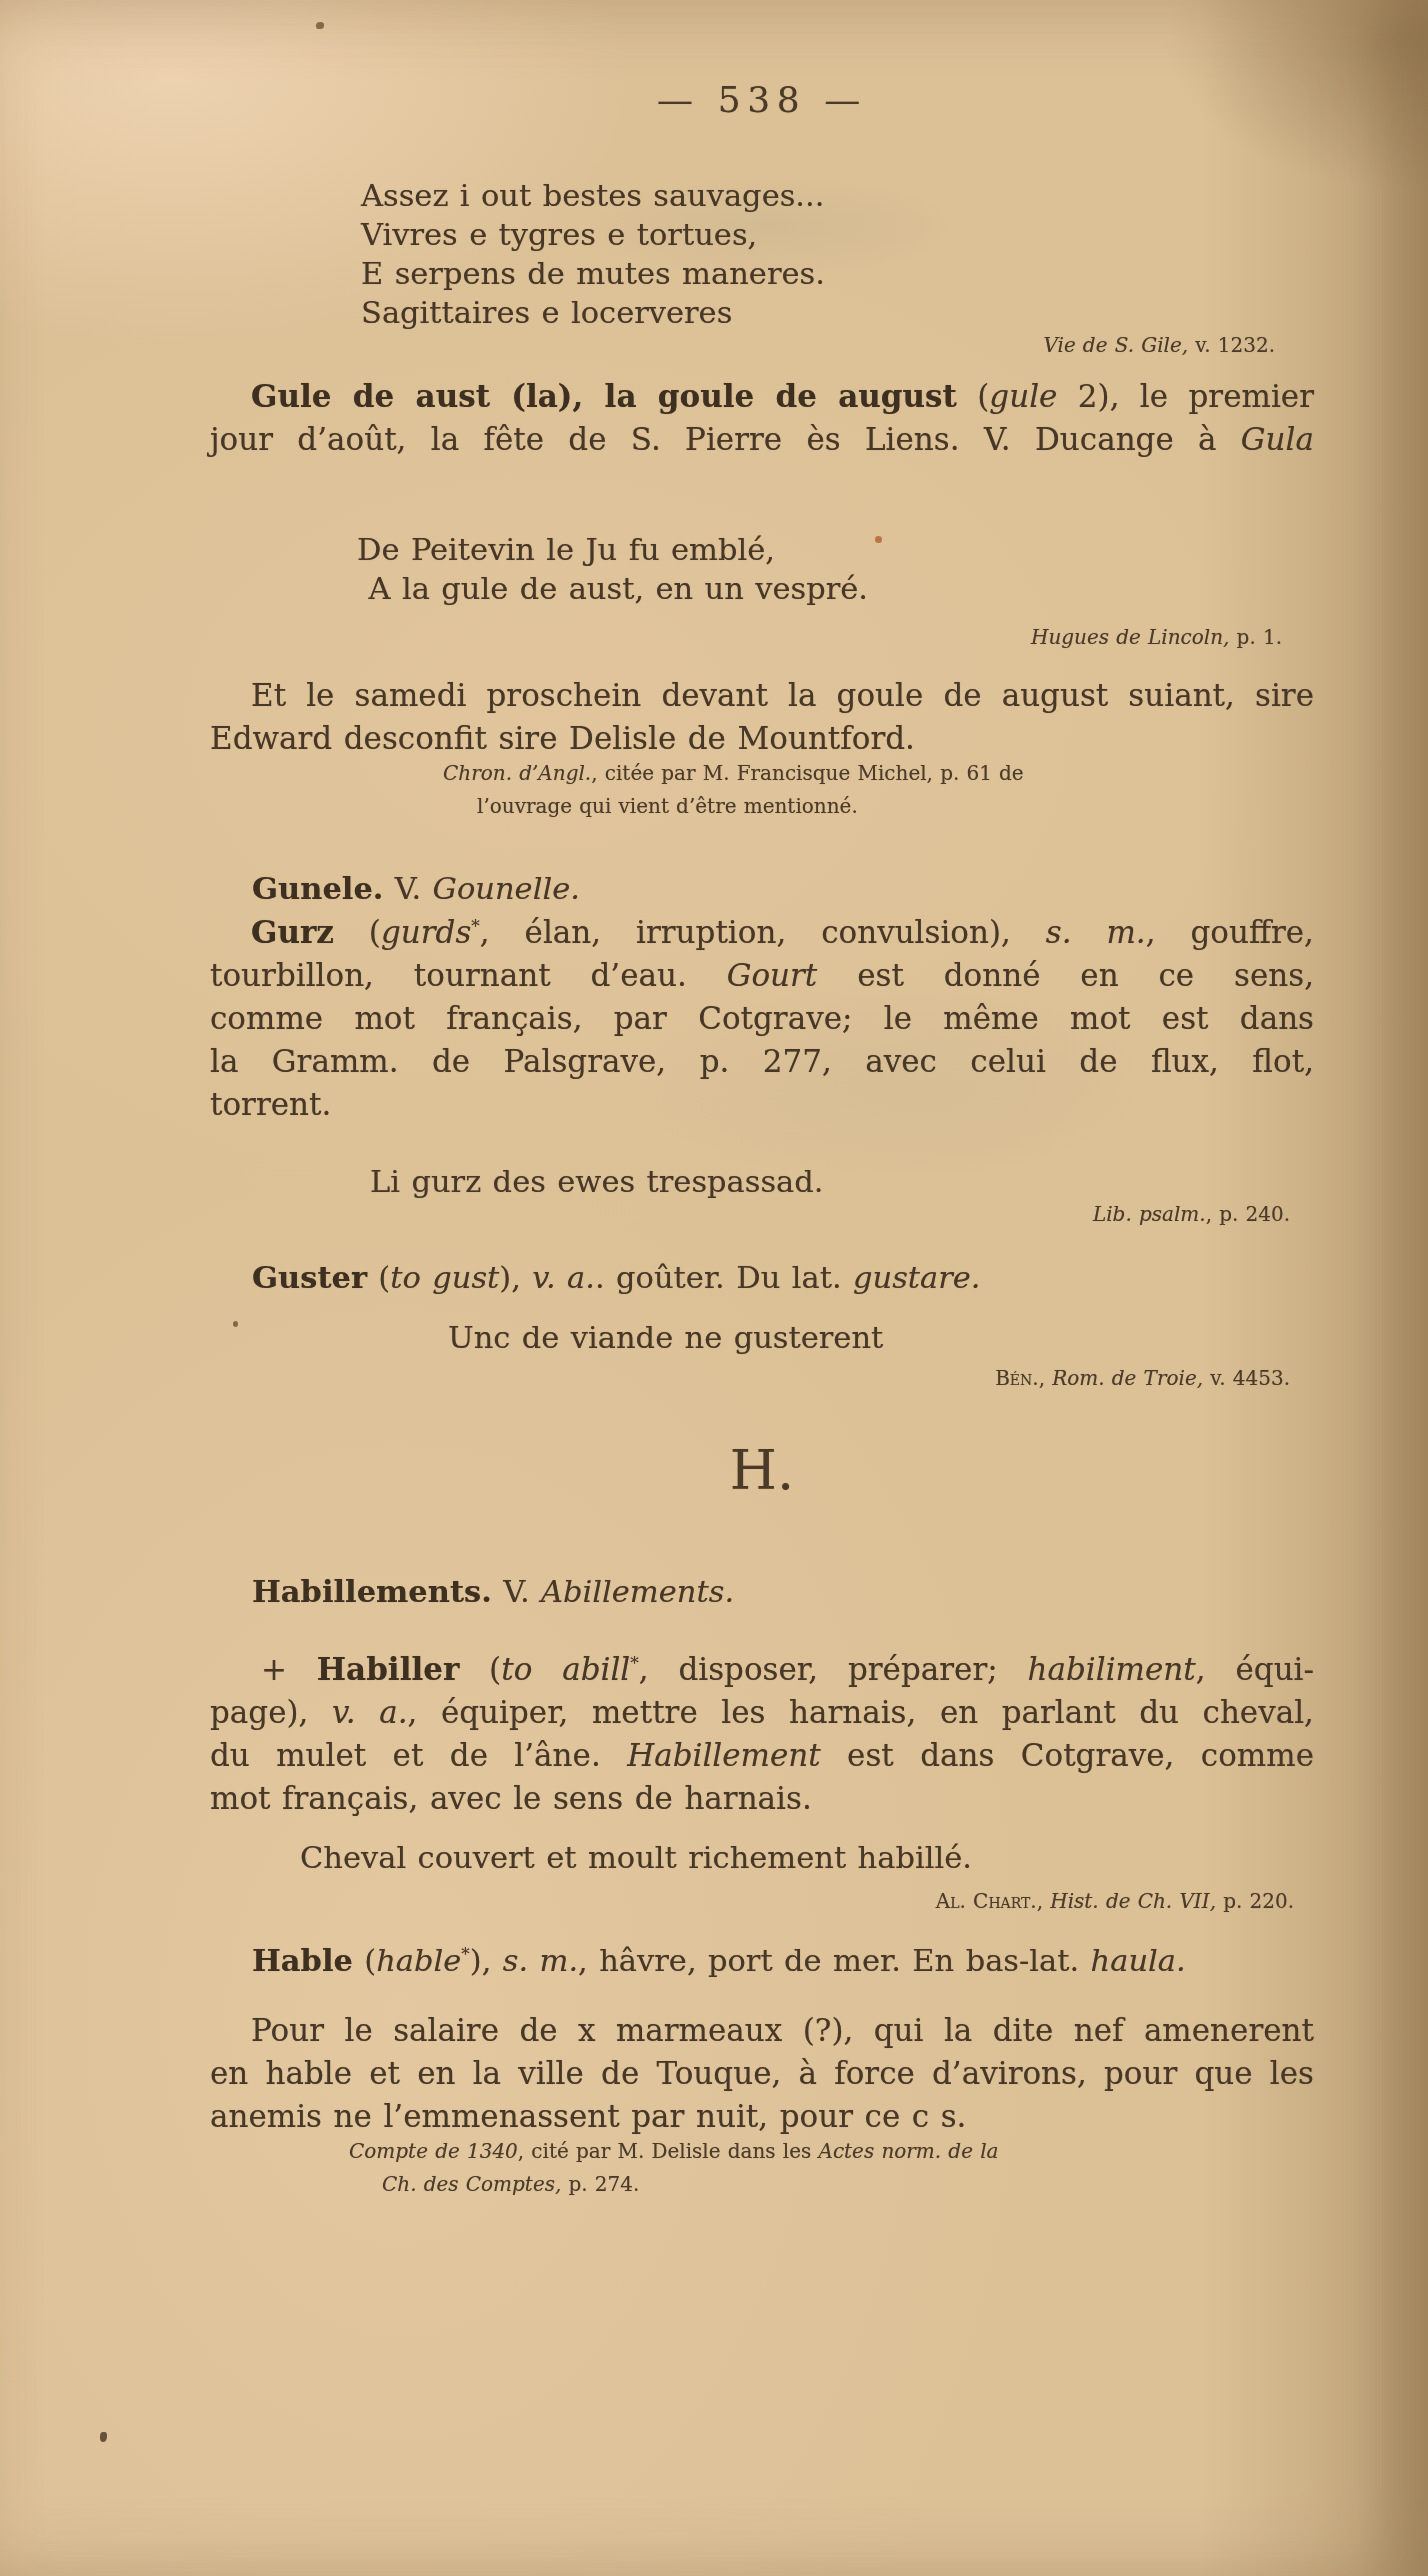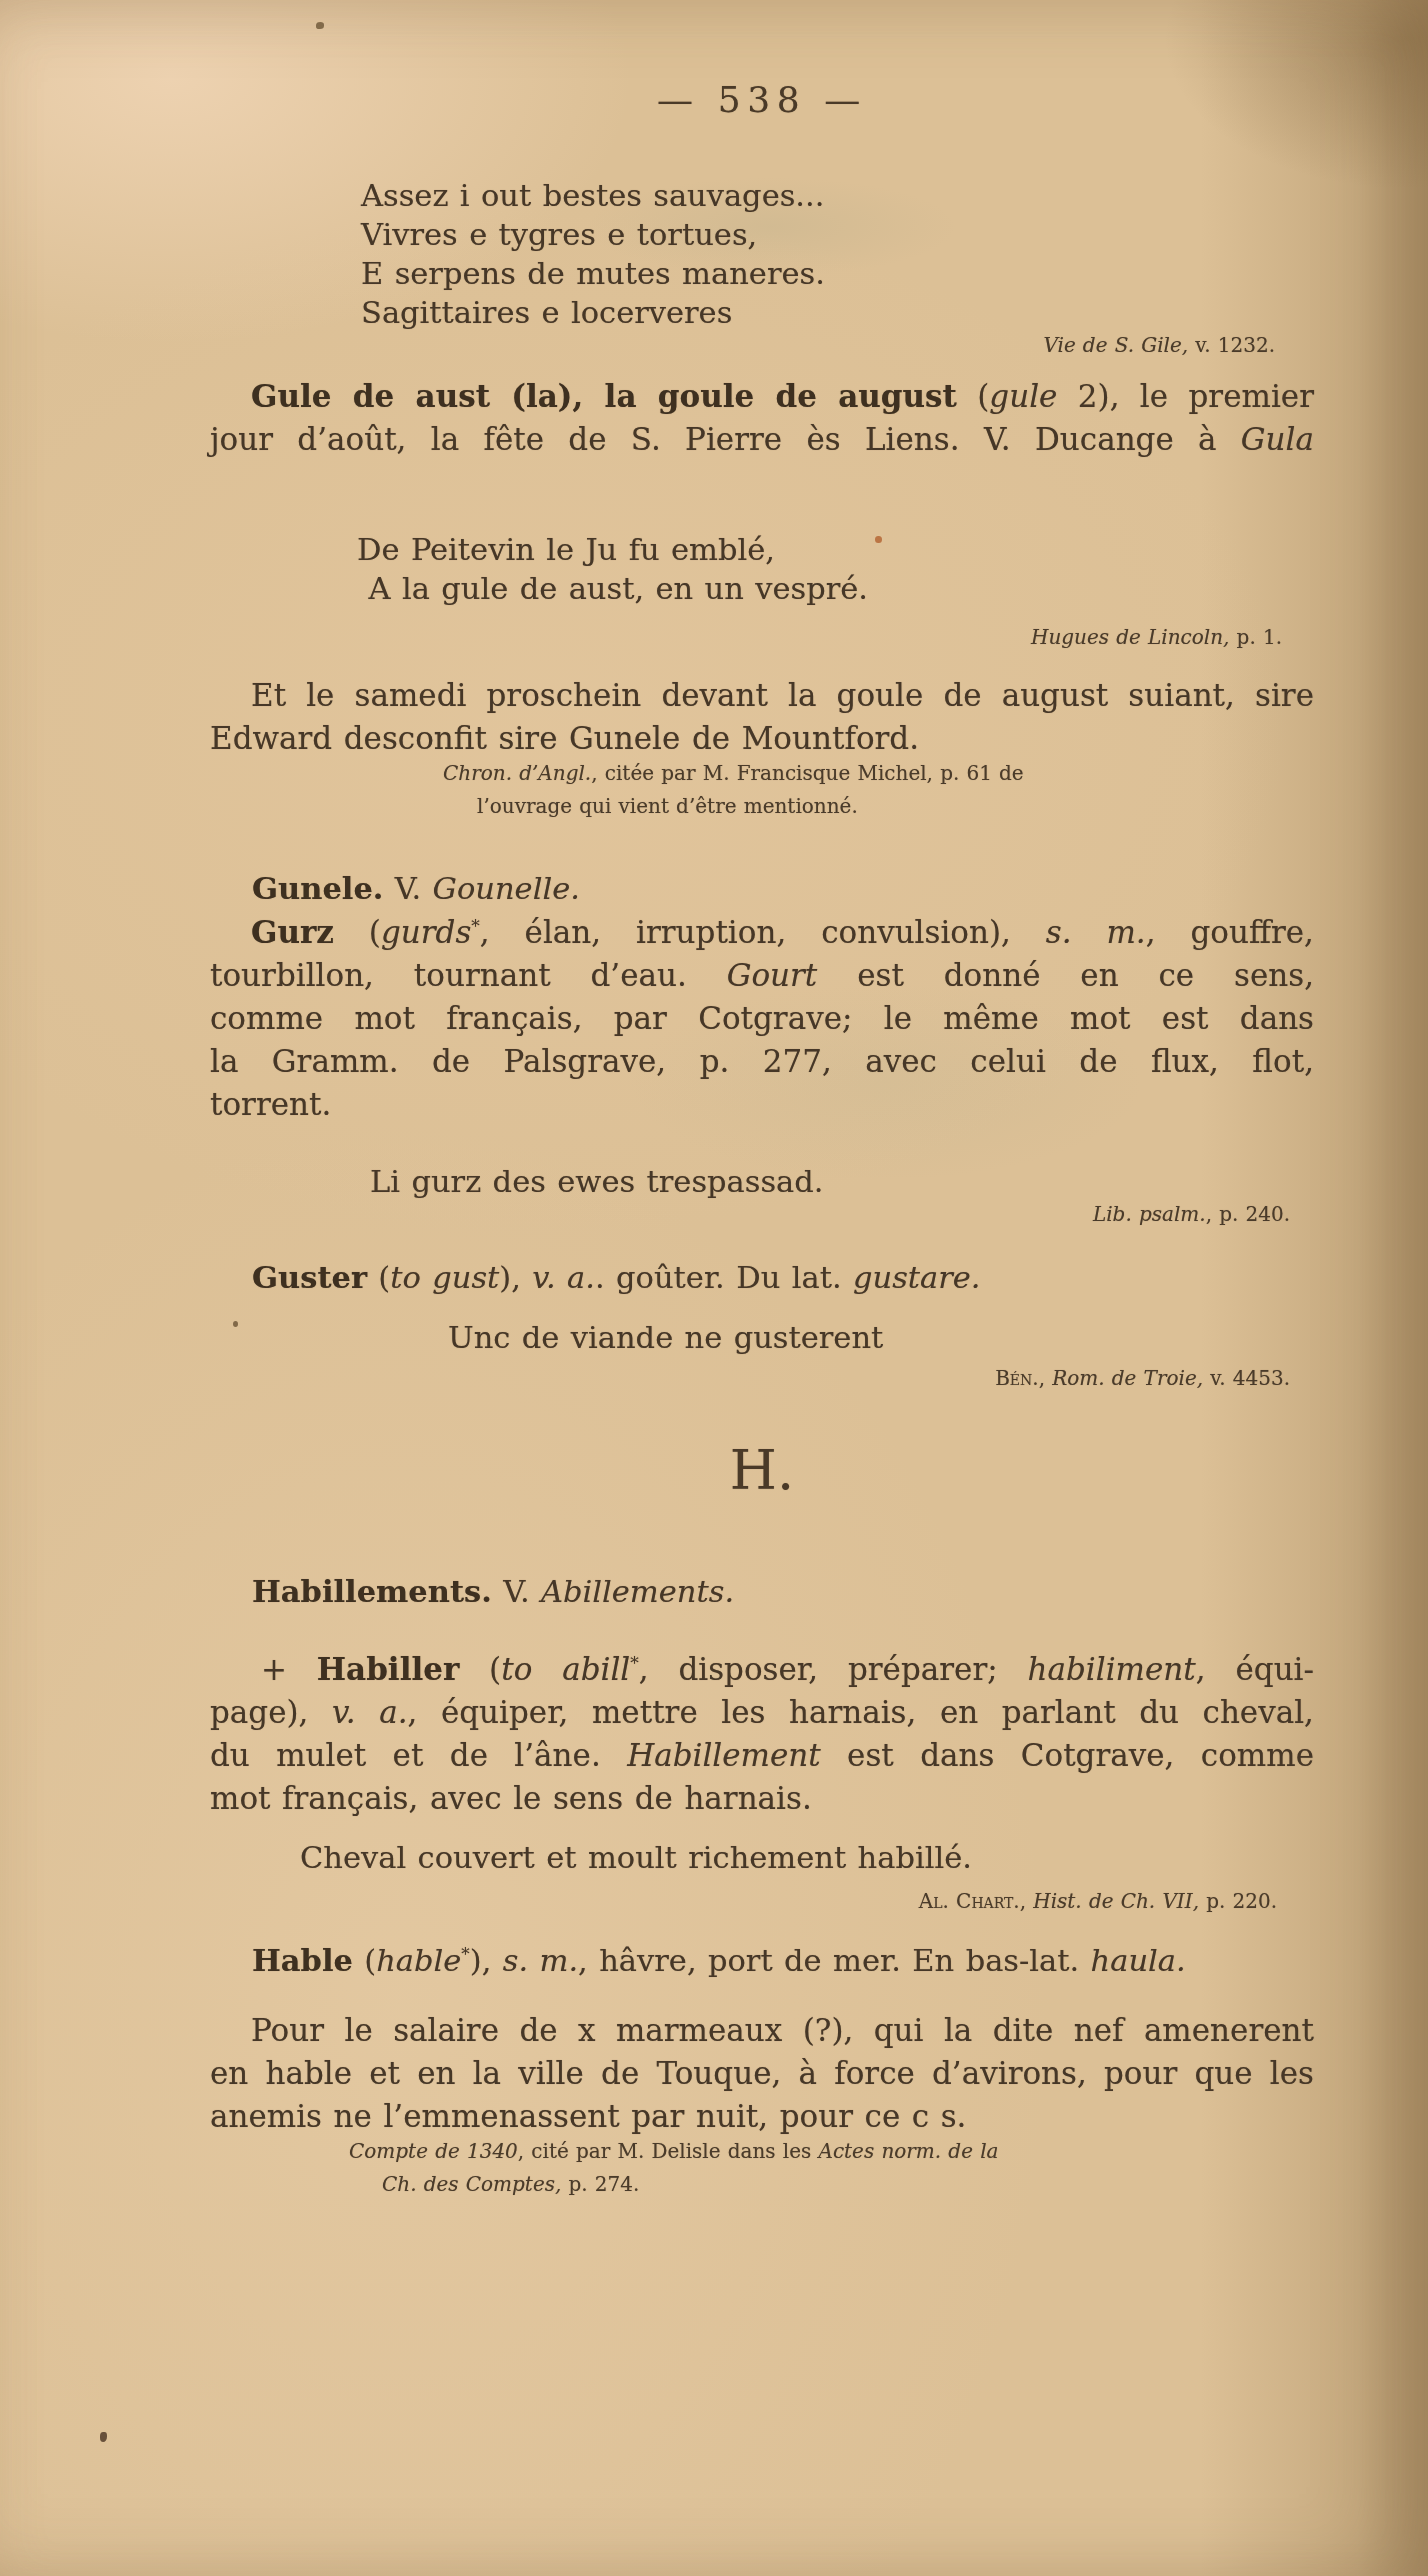--- a/index.html
+++ b/index.html
@@ -63,21 +63,21 @@
     </div>
     <div class="block verse" style="top: 530px; left: 357px;">
       <div class="line"><span class="s-r">De Peitevin le Ju fu emblé,</span></div>
       <div class="line" style="padding-left: 11.6px;"><span class="s-r">A la gule de aust, en un vespré.</span></div>
     </div>
     <div class="block citation" style="top: 621px; right: 147px;">
       <div class="line"><span class="s-i">Hugues de Lincoln,</span><span class="s-r"> p. 1.</span></div>
     </div>
     <div class="block par" style="top: 674px; left: 210px; width: 1104px;">
       <div class="line" style="padding-left: 41px;"><span class="s-r">Et le samedi proschein devant la goule de august suiant, sire</span></div>
-      <div class="line last"><span class="s-r">Edward desconfit sire Gunele de Mountford.</span></div>
+      <div class="line last"><span class="s-r">Edward desconfit sire Delisle de Mountford.</span></div>
     </div>
     <div class="block citation" style="top: 757px; left: 443px;">
       <div class="line"><span class="s-i">Chron. d’Angl.</span><span class="s-r">, citée par M. Francisque Michel, p. 61 de</span></div>
       <div class="line" style="padding-left: 34px;"><span class="s-r">l’ouvrage qui vient d’être mentionné.</span></div>
     </div>
     <div class="block entry" style="top: 869px; left: 252px; text-align: right;">
       <div class="line"><span class="s-b">Gunele.</span><span class="s-r"> V. </span><span class="s-i">Gounelle.</span></div>
     </div>
     <div class="block par" style="top: 911px; left: 210px; width: 1104px;">
       <div class="line" style="padding-left: 41px;"><span class="s-b">Gurz</span><span class="s-r"> (</span><span class="s-i">gurds</span><span class="s-sup">*</span><span class="s-r">, élan, irruption, convulsion), </span><span class="s-i">s. m.</span><span class="s-r">, gouffre,</span></div>
@@ -106,21 +106,21 @@
     </div>
     <div class="block par" style="top: 1648px; left: 210px; width: 1104px;">
       <div class="line" style="padding-left: 51px;"><span class="s-r">+ </span><span class="s-b">Habiller</span><span class="s-r"> (</span><span class="s-i">to abill</span><span class="s-sup">*</span><span class="s-r">, disposer, préparer; </span><span class="s-i">habiliment</span><span class="s-r">, équi-</span></div>
       <div class="line"><span class="s-r">page), </span><span class="s-i">v. a.</span><span class="s-r">, équiper, mettre les harnais, en parlant du cheval,</span></div>
       <div class="line"><span class="s-r">du mulet et de l’âne. </span><span class="s-i">Habillement</span><span class="s-r"> est dans Cotgrave, comme</span></div>
       <div class="line last"><span class="s-r">mot français, avec le sens de harnais.</span></div>
     </div>
     <div class="block verse" style="top: 1838px; left: 300px;">
       <div class="line"><span class="s-r">Cheval couvert et moult richement habillé.</span></div>
     </div>
-    <div class="block citation" style="top: 1885px; right: 152px; text-align: right;">
+    <div class="block citation" style="top: 1885px; right: 135px; text-align: right;">
       <div class="line"><span class="s-sc">Al. Chart.</span><span class="s-r">, </span><span class="s-i">Hist. de Ch. VII,</span><span class="s-r"> p. 220.</span></div>
     </div>
     <div class="block entry" style="top: 1941px; left: 252px;">
       <div class="line"><span class="s-b">Hable</span><span class="s-r"> (</span><span class="s-i">hable</span><span class="s-sup">*</span><span class="s-r">), </span><span class="s-i">s. m.</span><span class="s-r">, hâvre, port de mer. En bas-lat. </span><span class="s-i">haula.</span></div>
     </div>
     <div class="block par" style="top: 2009px; left: 210px; width: 1104px;">
       <div class="line" style="padding-left: 41px;"><span class="s-r">Pour le salaire de x marmeaux (?), qui la dite nef amenerent</span></div>
       <div class="line"><span class="s-r">en hable et en la ville de Touque, à force d’avirons, pour que les</span></div>
       <div class="line last"><span class="s-r">anemis ne l’emmenassent par nuit, pour ce c s.</span></div>
     </div>

